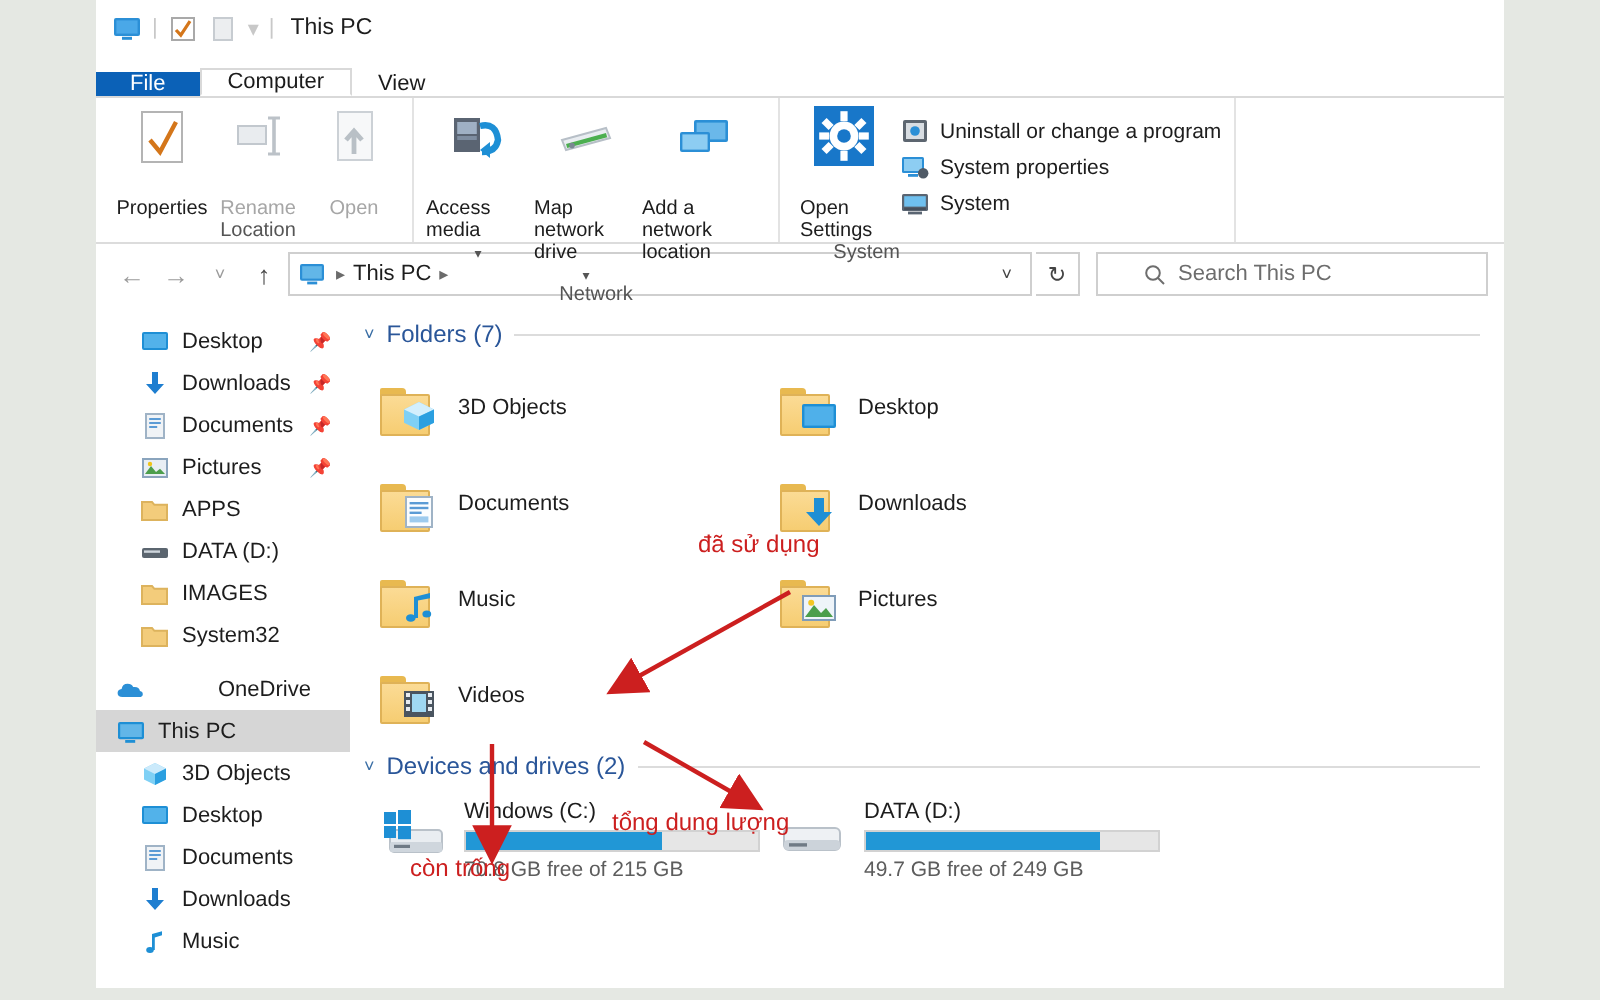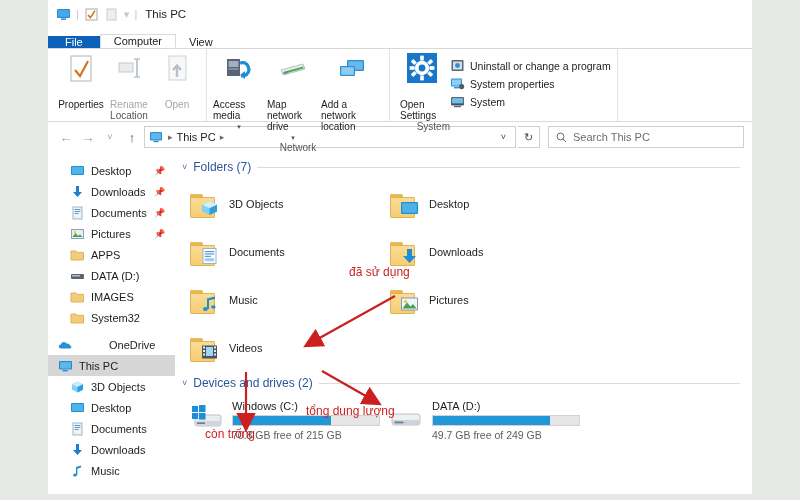--- a/index.html
+++ b/index.html
@@ -70,21 +70,21 @@
     display: flex; align-items: center; padding: 0 4px; gap: 4px; min-width: 0;
   }
   .crumb { font-size: 11px; color: #1d1d1d; }
   .crumb-sep { font-size: 9px; color: #6b6b6b; }
   .crumb-tail { flex: 1; }
   .crumbbox .drop { font-size: 9px; color: #444; padding: 0 5px; }
   .refresh { width: 22px; height: 22px; border: 1px solid #cfcfcf; border-left: none;
              display:flex; align-items:center; justify-content:center; font-size:11px; color:#444; }
   .searchbox {
     width: 196px; height: 22px; border: 1px solid #cfcfcf; background: #fff;
-    display: flex; align-items: center; gap: 6px; padding: 0 7px; margin-left: 6px;
+    display: flex; align-items: center; gap: 6px; padding: 0 23px; margin-left: 6px;
   }
   .searchbox .ph { font-size: 11px; color: #6d6d6d; }
 
   
   .body { display: flex; height: 334px; }
   .navpane {
     width: 128px; background: #fff; padding-top: 8px; overflow: hidden;
     border-right: 1px solid #ffffff;
   }
   .nav-item {

